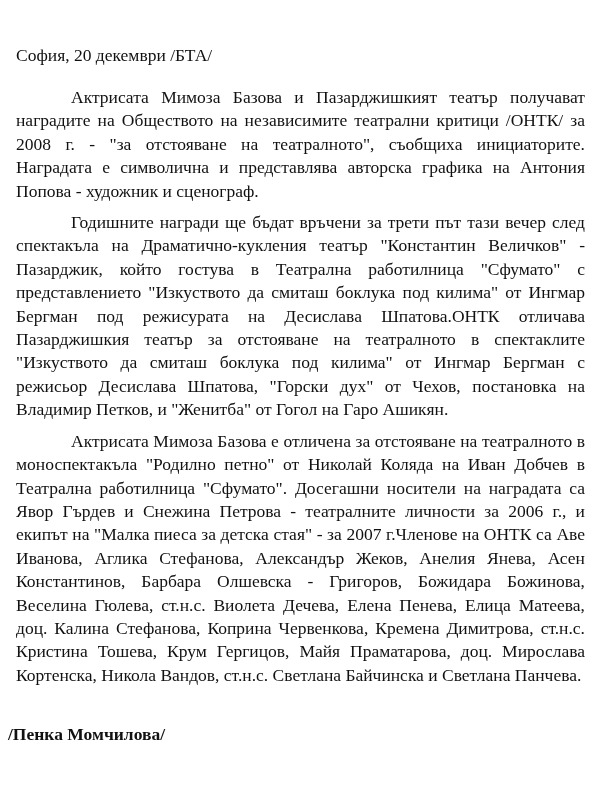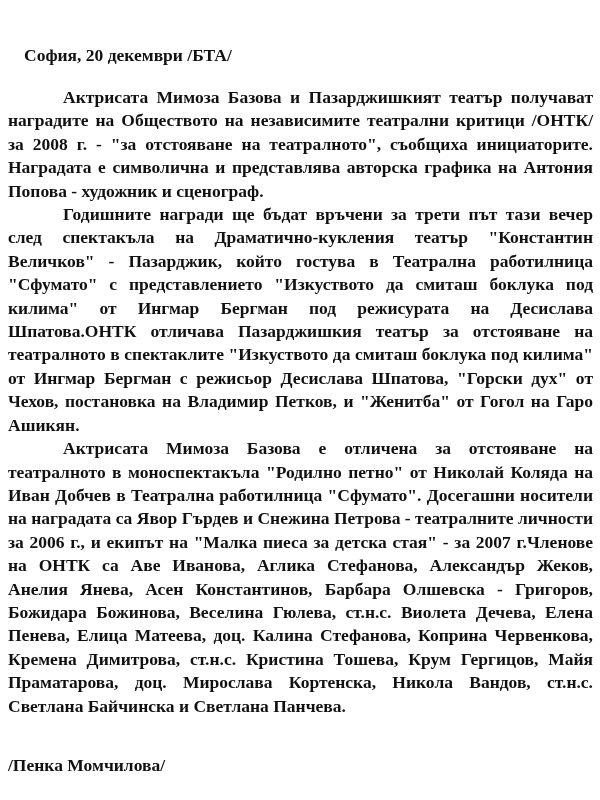--- a/index.html
+++ b/index.html
@@ -8,26 +8,26 @@
     font-family: "Liberation Serif", "DejaVu Serif", serif;
     color: #111111;
   }
   .page { padding: 0 7px 0 8px; box-sizing: border-box; width: 600px; }
   .title {
     font-weight: bold; font-size: 21px; line-height: 25.5px;
     text-align: justify; margin: 0; padding-top: 1px;
     text-align-last: left;
   }
   .byline {
-    font-weight: bold; font-size: 17.5px; line-height: 22px;
-    margin: 16px; margin-top: 44px;
+    font-weight: normal; font-size: 17.5px; line-height: 22px;
+    margin: 8px; margin-top: 44px;
   }
   .para {
     font-size: 17.5px; line-height: 23.4px; text-align: justify;
-    text-indent: 55px; margin: 0; font-weight: bold;
+    text-indent: 55px; margin: 8px;
   }
   .body { margin-top: 20px; }
   .signature {
     font-weight: bold; font-size: 17.5px; line-height: 22px;
     margin: 0; margin-top: 36px;
   }
 </style>
 </head>
 <body>
 

